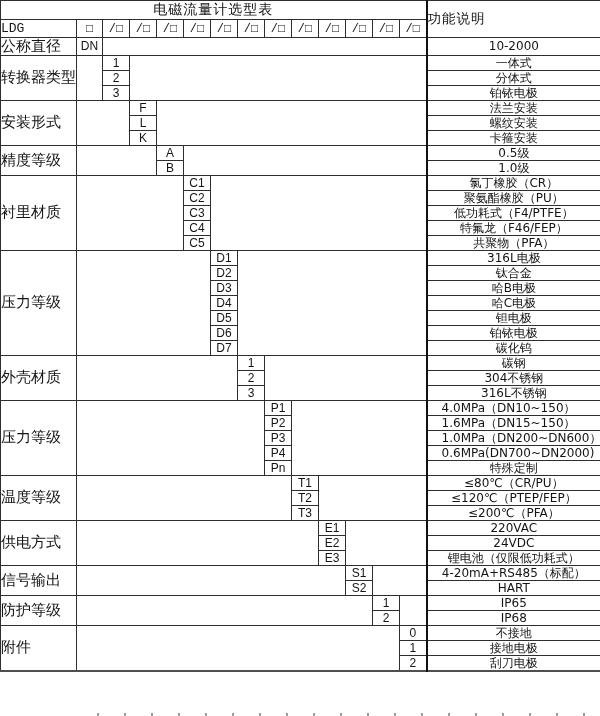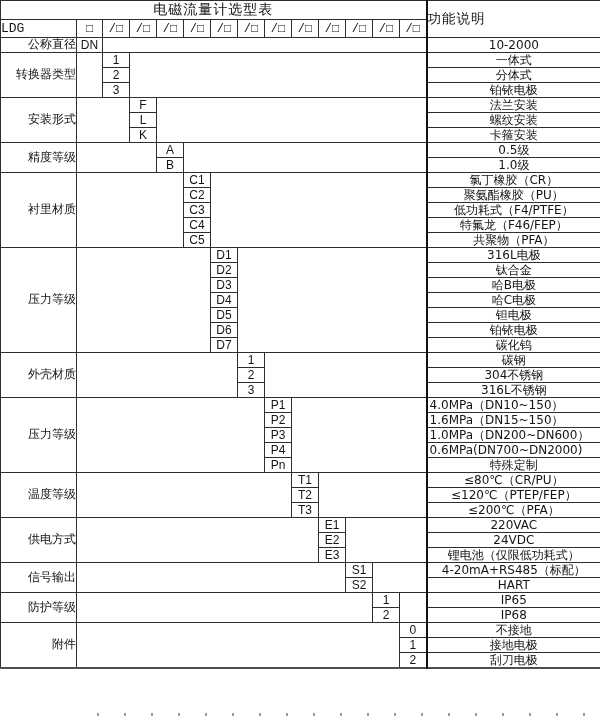--- a/index.html
+++ b/index.html
@@ -37,22 +37,22 @@
     text-align: center;
     font-size: 14px;
     letter-spacing: 1px;
   }
   .desc-head {
     font-size: 13.5px;
     letter-spacing: 1px;
     border-left: 2px solid #111 !important;
   }
   .cat {
-    text-align: right;
-    font-size: 12px;
+    text-align: left;
+    font-size: 15px;
     line-height: 1.1;
   }
   .model-cell {
     text-align: left;
     font-size: 13px;
     font-family: "Liberation Mono", "DejaVu Sans Mono", monospace;
   }
   .slot {
     text-align: center;
     font-size: 12px;
@@ -64,21 +64,21 @@
     font-family: Liberation Sans, sans-serif;
     margin-top: 38px;
   }
   .desc {
     text-align: center;
     font-size: 12px;
     border: 1px solid #2e2e2e;
     border-left: 2px solid #111;
     line-height: 1;
   }
-  .desc.left { text-align: left; padding-left: 2px; }
+  .desc.left { text-align: left; padding-left: 14px; }
   tr.r-head { height: 17px; }
   tr.r-ldg  { height: 18px; }
 </style>
 </head>
 <body>
 
 <div id="screen">
   <table id="sel-table">
     <colgroup>
       <col style="width:76px">

